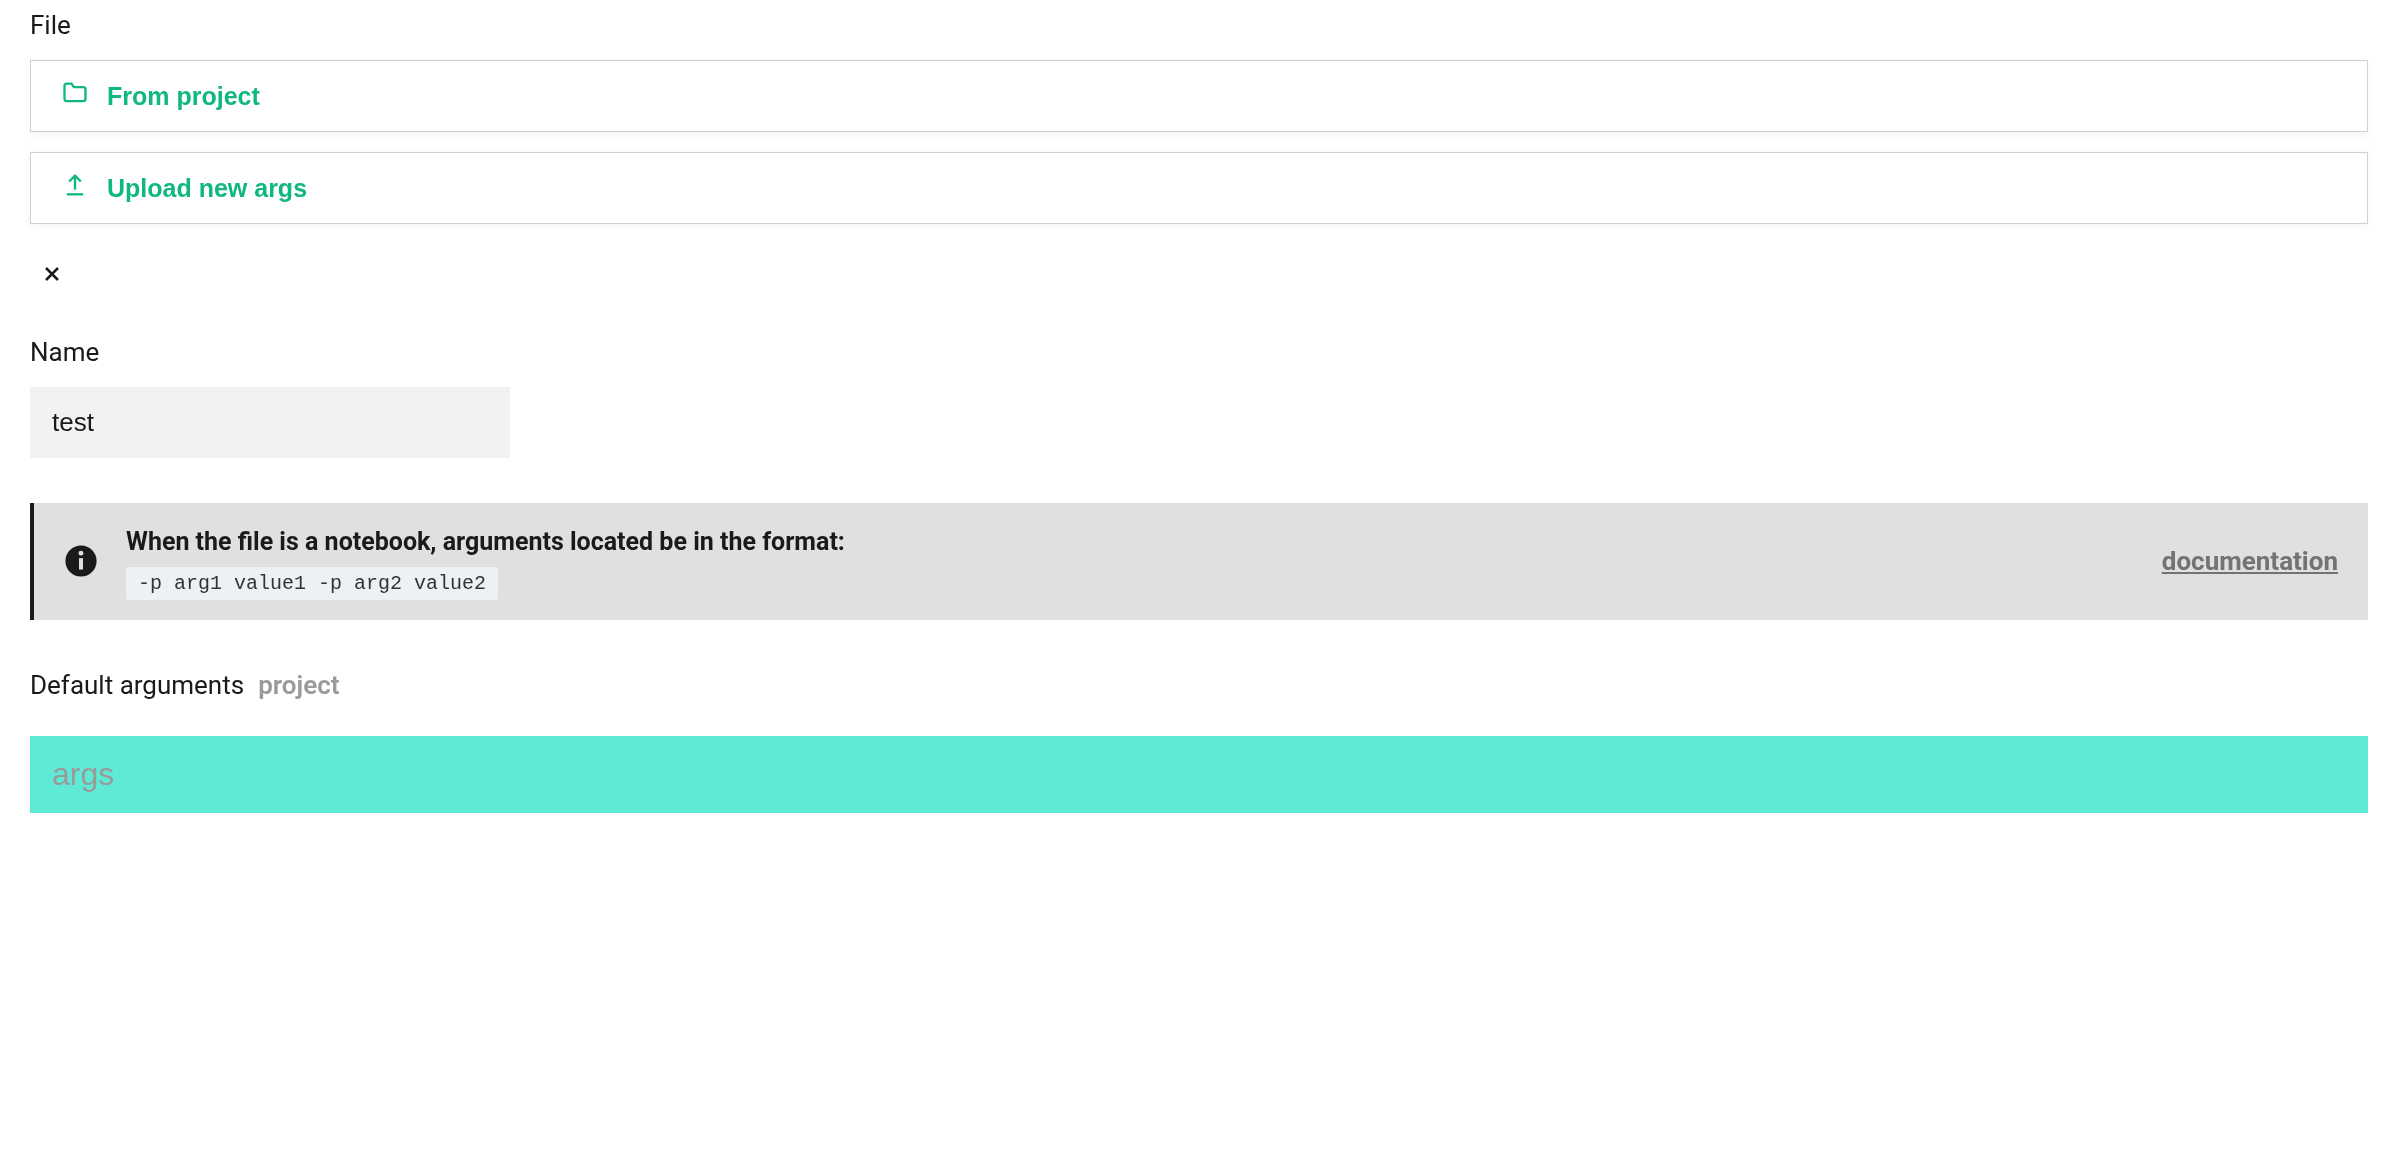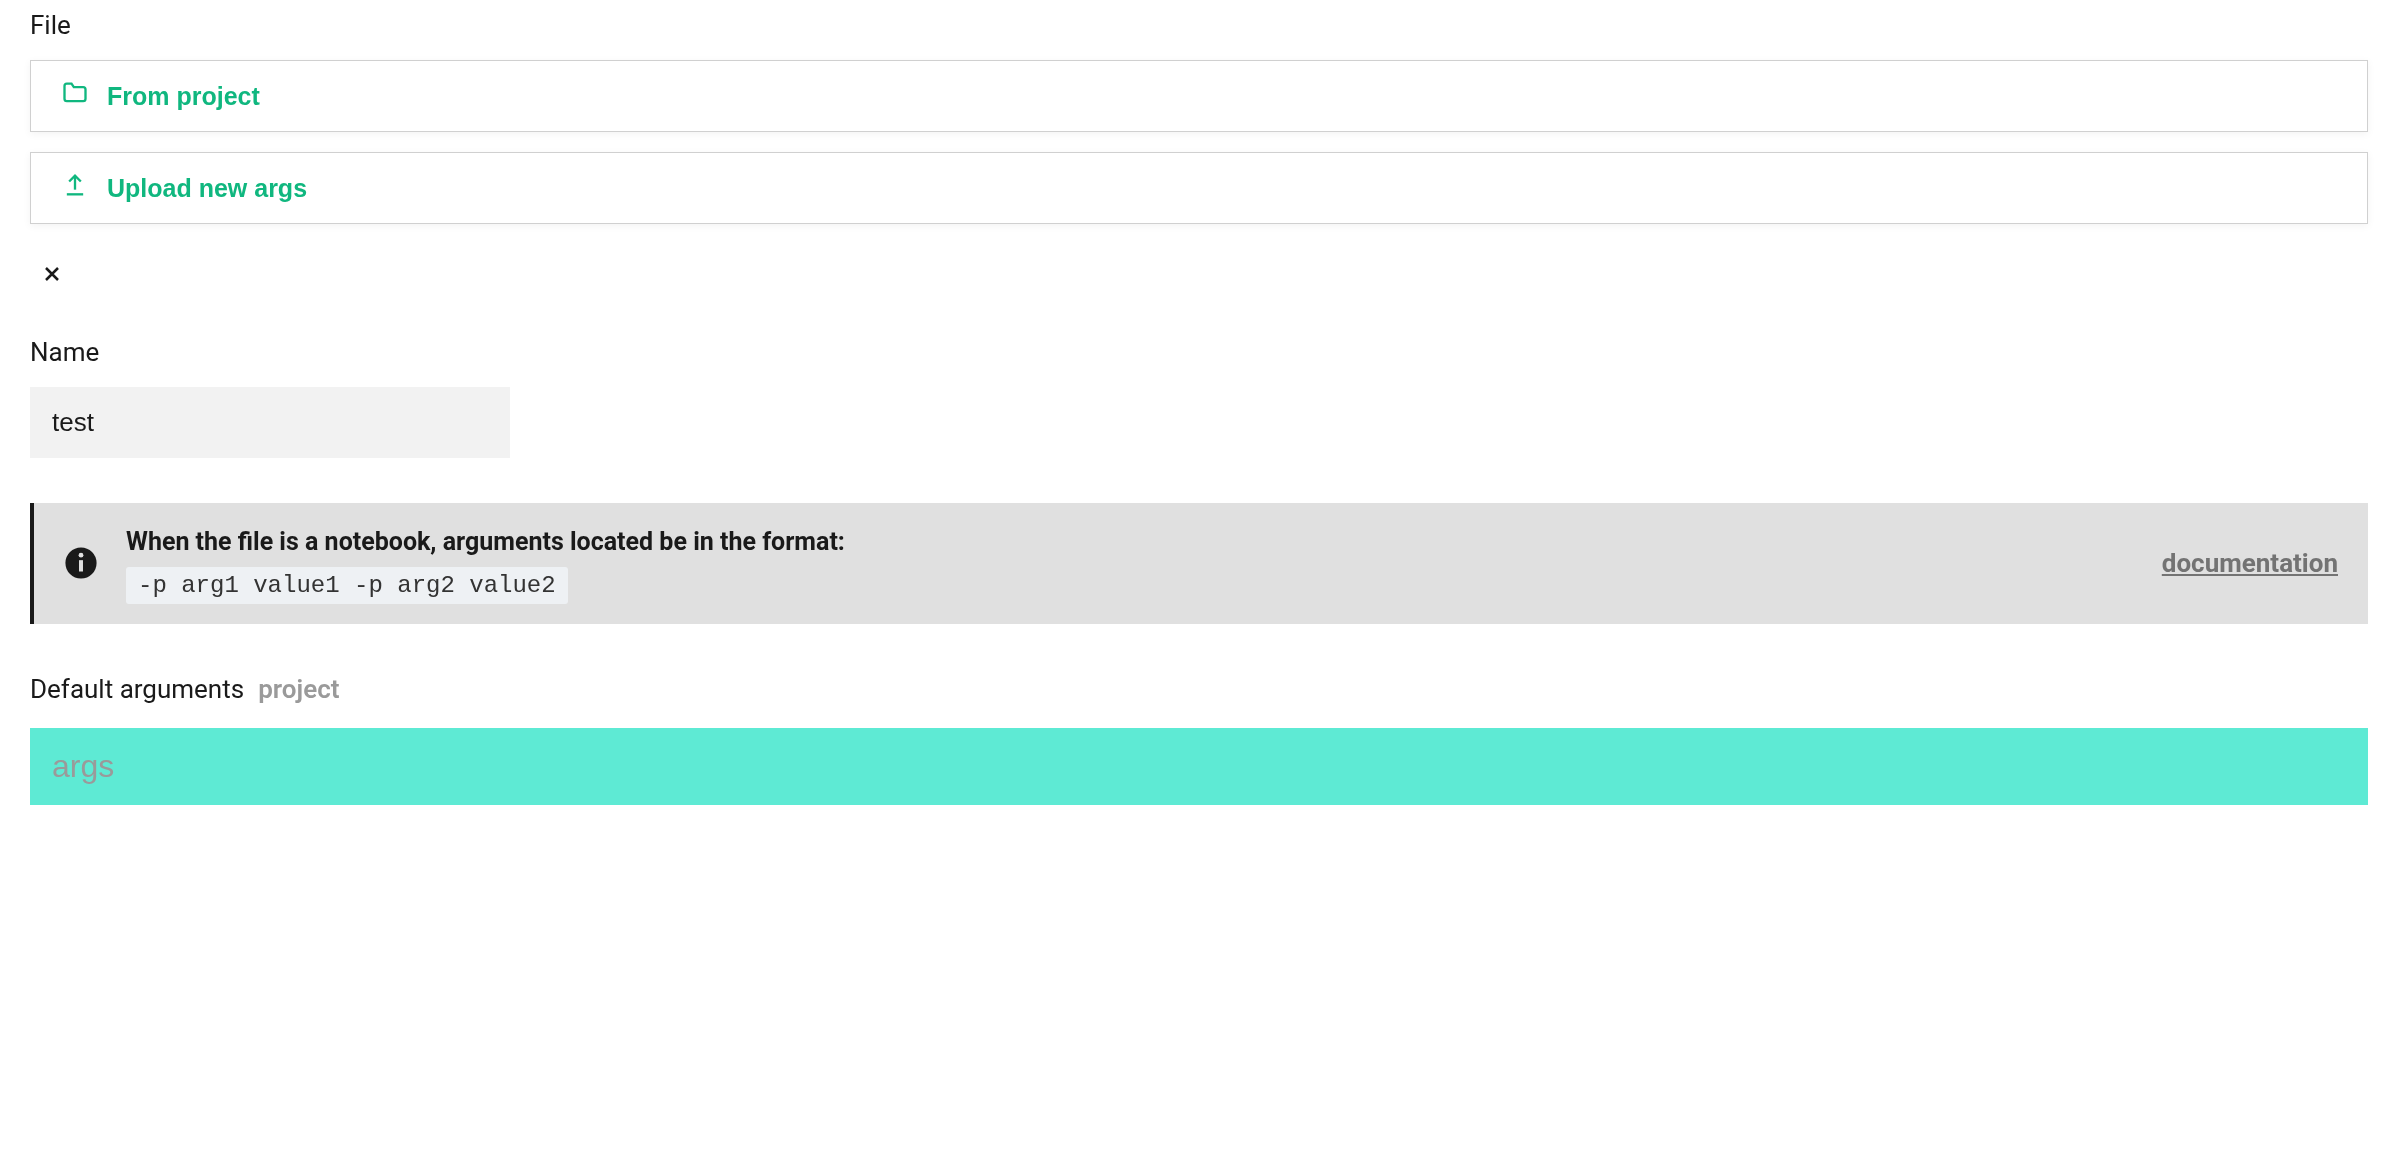--- a/index.html
+++ b/index.html
@@ -118,40 +118,40 @@
       font-size: 25px;
       font-weight: 700;
       color: #1a1a1a;
       line-height: 1.5;
     }
     .code-snippet {
       display: inline-block;
       background: #eef1f4;
       padding: 5px 12px;
       font-family: "SFMono-Regular", Consolas, "Liberation Mono", Menlo, monospace;
-      font-size: 24px;
+      font-size: 20px;
       font-weight: 500;
       color: #333;
       margin-top: 6px;
       border-radius: 3px;
     }
     .doc-link {
       color: #737373;
       font-size: 26px;
       font-weight: 700;
       text-decoration: underline;
       cursor: pointer;
       white-space: nowrap;
       margin-left: 20px;
     }
     .label-row {
       display: flex;
       align-items: baseline;
       gap: 14px;
-      margin-bottom: 24px;
+      margin-bottom: 36px;
     }
     .optional-tag {
       color: #9a9a9a;
       font-size: 26px;
       font-weight: 600;
     }
   </style>
 </head>
 <body>
 

